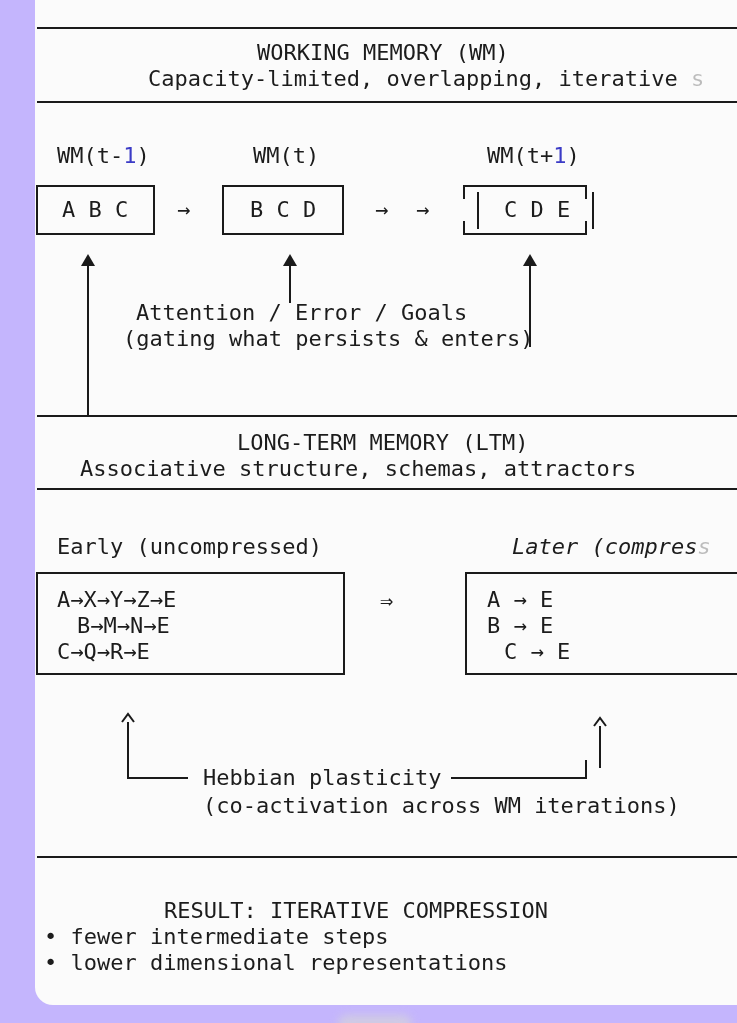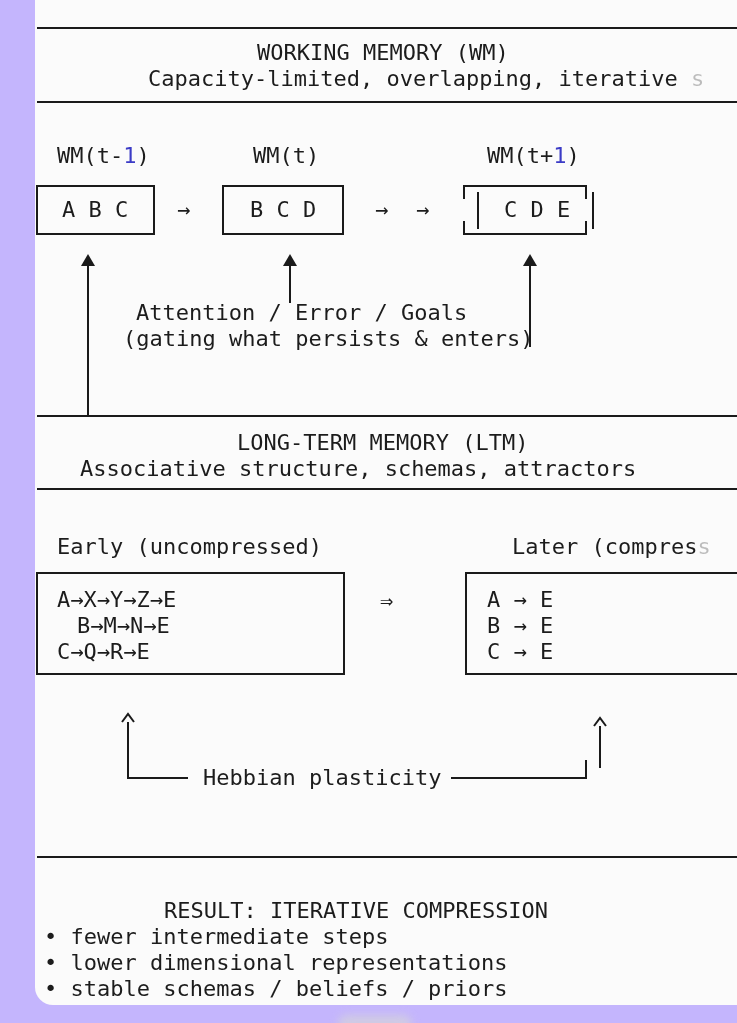--- a/index.html
+++ b/index.html
@@ -63,46 +63,46 @@
   <div class="tri" style="left:523px;top:254px;"></div>
   <div class="vline" style="left:529px;top:265px;height:82px;"></div>
 
   <div class="mono" style="left:136px;top:300px;">Attention / Error / Goals</div>
   <div class="mono" style="left:237px;top:430px;">LONG-TERM MEMORY (LTM)</div>
 
   <div class="mono" style="left:123px;top:326px;">(gating what persists &amp; enters)</div>
   <div class="mono" style="left:80px;top:456px;">Associative structure, schemas, attractors</div>
 
   <div class="mono" style="left:57px;top:534px;">Early (uncompressed)</div>
-  <div class="mono" style="left:512px;top:534px;"><span>Later (compres</span><span class="faded">s</span></div>
+  <div class="mono" style="left:512px;top:534px;font-style:italic;"><span>Later (compres</span><span class="faded">s</span></div>
 
   <div class="boxed" style="left:36px;top:572px;width:305px;height:99px;"></div>
   <div class="mono" style="left:57px;top:587px;">A→X→Y→Z→E</div>
   <div class="mono" style="left:57px;top:613px;margin-left:20px;">B→M→N→E</div>
   <div class="mono" style="left:57px;top:639px;">C→Q→R→E</div>
 
   <div class="mono" style="left:380px;top:588px;">⇒</div>
 
   <div class="boxed" style="left:465px;top:572px;width:300px;height:99px;"></div>
   <div class="mono" style="left:487px;top:587px;">A → E</div>
   <div class="mono" style="left:487px;top:613px;">B → E</div>
-  <div class="mono" style="left:487px;top:639px;">C → E</div>
+  <div class="mono" style="left:504px;top:639px;">C → E</div>
 
   <svg class="chev" style="left:120px;top:712px;" width="16" height="12" viewBox="0 0 16 12">
       <path d="M2 10 L8 2 L14 10" fill="none" stroke="#1a1a1a" stroke-width="2"></path>
     </svg>
   <div class="vline" style="left:127px;top:722px;height:57px;"></div>
   <div class="hline" style="left:127px;top:777px;width:61px;"></div>
   <div class="mono" style="left:203px;top:765px;">Hebbian plasticity</div>
   <div class="hline" style="left:451px;top:777px;width:136px;"></div>
   <div class="vline" style="left:585px;top:760px;height:19px;"></div>
   <svg class="chev" style="left:592px;top:716px;" width="16" height="12" viewBox="0 0 16 12">
       <path d="M2 10 L8 2 L14 10" fill="none" stroke="#1a1a1a" stroke-width="2"></path>
     </svg>
   <div class="vline" style="left:599px;top:726px;height:42px;"></div>
+  <div class="mono" style="left:203px;top:793px;">(co-activation across WM iterations)</div>
 
   <div class="mono" style="left:164px;top:898px;">RESULT: ITERATIVE COMPRESSION</div>
   <div class="mono" style="left:44px;top:924px;"><span>•</span> <span>fewer intermediate steps</span></div>
   <div class="mono" style="left:44px;top:950px;"><span>•</span> <span>lower dimensional representations</span></div>
-  <div class="mono" style="left:44px;top:976px;"><span>•</span> <span>stable schemas / beliefs / priors</span></div>
 
   <div class="smudge"></div>
 </div>
 
 </body></html>

